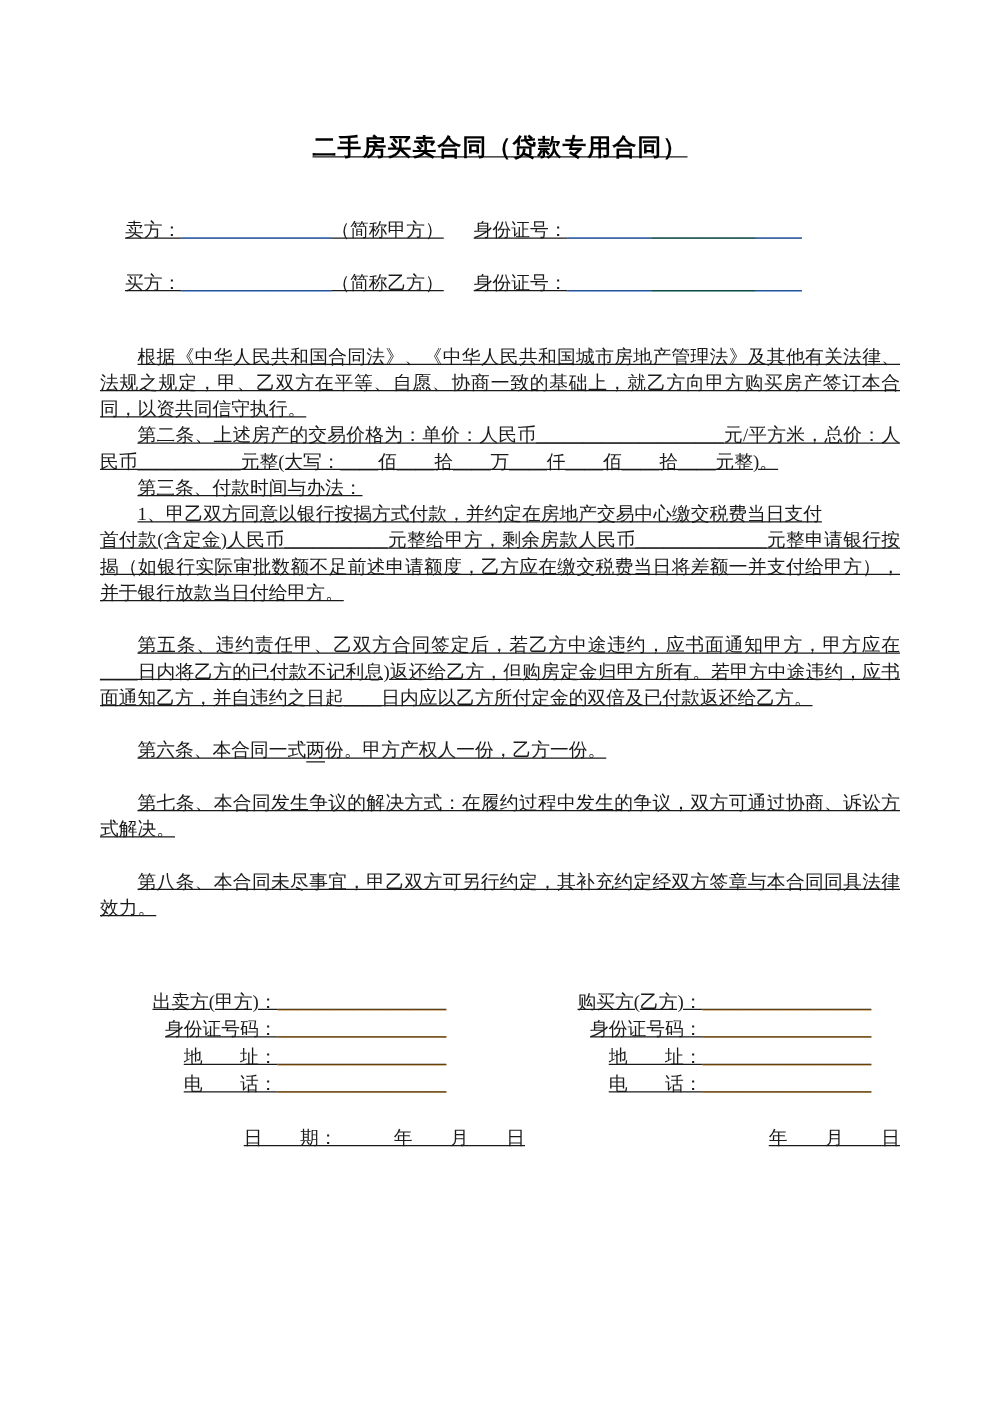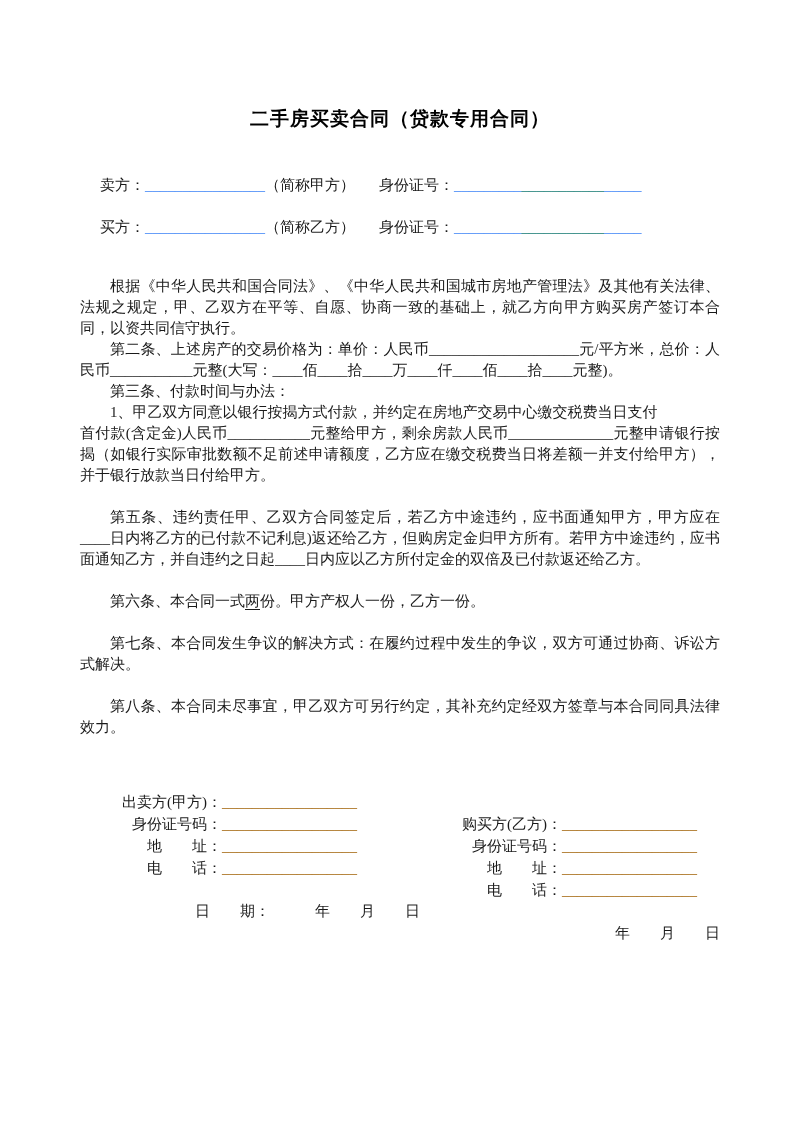--- a/index.html
+++ b/index.html
@@ -9,20 +9,21 @@
     height: 1132px;
     margin: 0 auto;
     background: #ffffff;
     box-sizing: border-box;
     padding: 108px 80px 0 80px;
     font-family: "Liberation Serif", "DejaVu Serif", serif;
     font-size: 15px;
     line-height: 21px;
     color: #1a1a1a;
     overflow: hidden;
+    text-decoration: underline;
   }
   .doc-title {
     font-size: 19px;
     font-weight: bold;
     text-align: center;
     margin: 0 0 46px 0;
     letter-spacing: 1px;
     color: #000000;
   }
   .party-row {
@@ -44,21 +45,21 @@
   .emph-underline {
     border-bottom: 1px solid #1a1a1a;
     padding-bottom: 0;
   }
   .signature {
     display: flex;
     margin-top: 54px;
   }
   .sig-col { box-sizing: border-box; text-align: right; }
   .sig-col.left  { width: 340px; padding-left: 30px; }
-  .sig-col.right { flex: 1; padding-left: 30px; margin-top: 22px; }
+  .sig-col.right { flex: 1; padding-left: 30px; }
   .sig-row { display: flex; margin-bottom: 1px; }
   .sig-label { white-space: pre; width: 112px; flex: none; }
   .sig-blank { color: #a16207; white-space: pre; }
   .sig-date  { margin-top: 22px; white-space: pre; }
   .sig-col.right .sig-date { padding-left: 118px; }
 </style>
 </head>
 <body>
 
 <div class="page">

